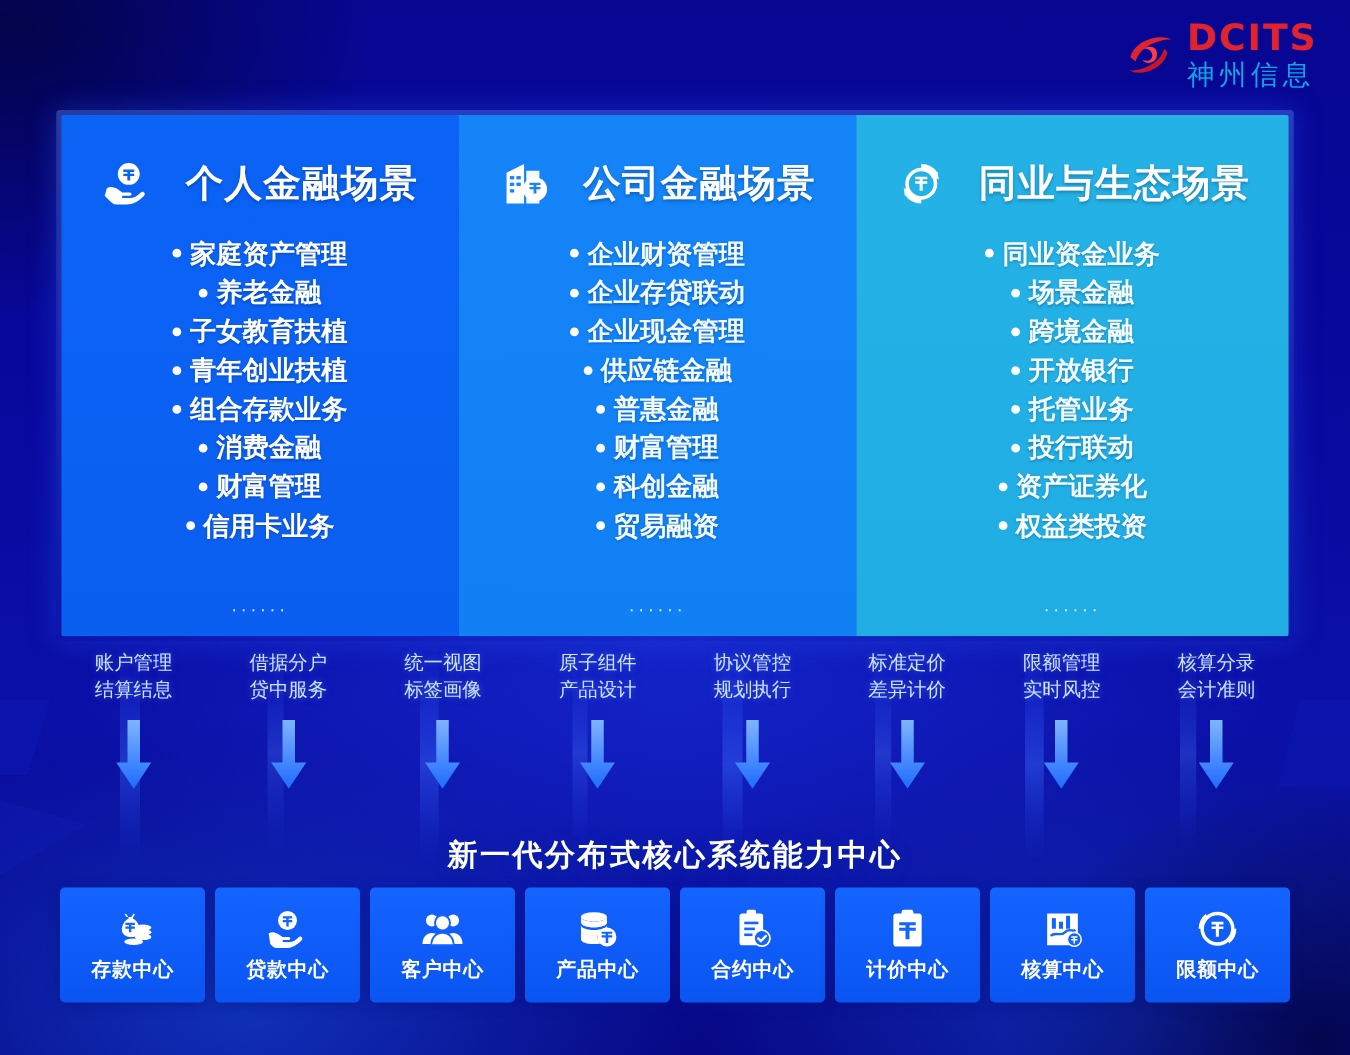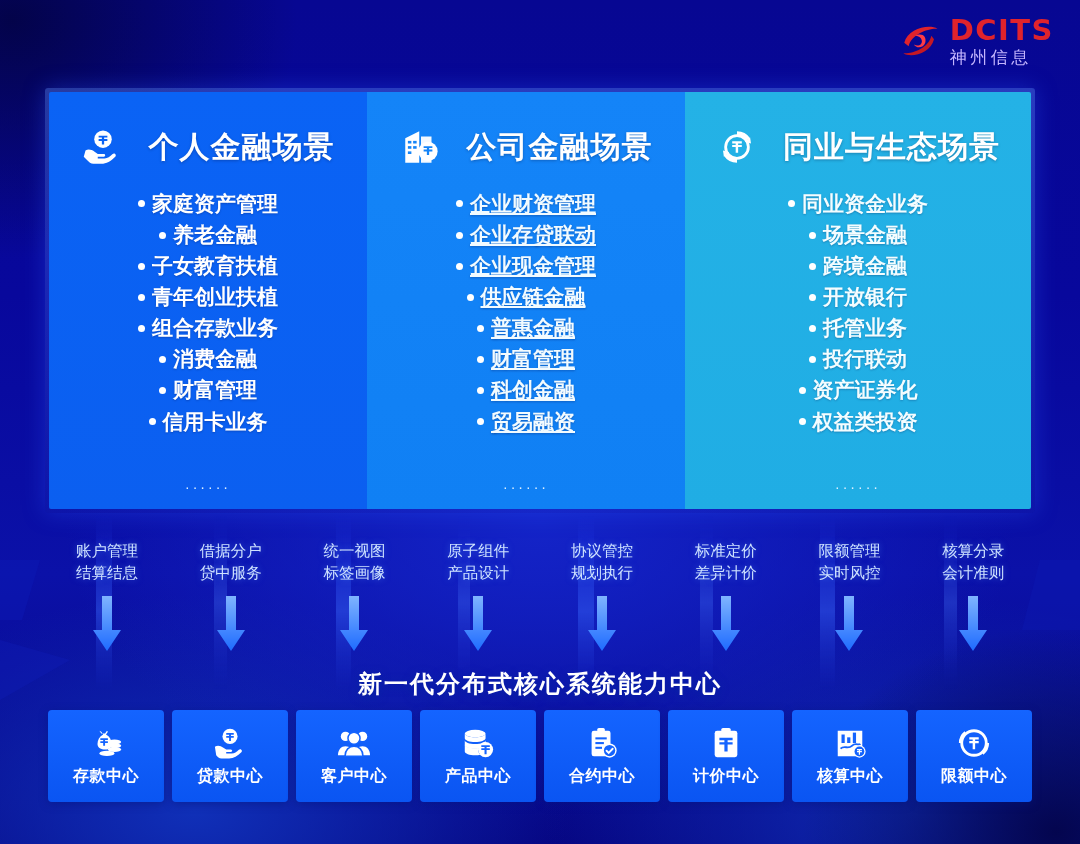--- a/index.html
+++ b/index.html
@@ -29,21 +29,21 @@
   }
 
   
   #logo{ position:absolute; right:26px; top:16px; display:flex; align-items:center; gap:9px; }
   #logo .mark{ width:42px; height:42px; position:relative; flex:none; }
   #logo .txt{ display:flex; flex-direction:column; line-height:1; }
   #logo .txt .en{
     font-size:29px; font-weight:bold; color:#e0232c; letter-spacing:1.5px;
     font-family:"DejaVu Sans",sans-serif;
   }
-  #logo .txt .cn{ font-size:17px; color:#c4b5fd; letter-spacing:3.5px; margin-top:4px; }
+  #logo .txt .cn{ font-size:22px; color:#0ea5e9; letter-spacing:3.5px; margin-top:4px; }
 
   
   #panels-wrap{
     position:absolute; left:45px; top:88px; width:990px; height:425px;
     padding:4px;
     background:linear-gradient(180deg, rgba(90,140,255,.40), rgba(40,70,210,.10));
     border-radius:3px;
     box-shadow:0 0 22px rgba(40,90,255,.35);
   }
   #panels{
@@ -72,26 +72,26 @@
   }
   .panel li .dot{
     display:inline-block; width:7px; height:7px; border-radius:50%;
     background:#fff; vertical-align:middle; margin-right:7px; margin-top:-3px;
   }
   .panel .ellipsis{
     position:absolute; left:0; right:0; bottom:14px;
     text-align:center; color:#dff0ff; font-size:14px; letter-spacing:3px;
   }
   .panel.p1 li, .panel.p1 .panel-head .htitle{ color:#fff; }
-  .panel.p2 li{ color:#f2fbff;text-decoration:underline; }
+  .panel.p2 li{ color:#f2fbff; }
   .panel.p3 li{ color:#f4fdff; }
 
   
   #mid{
-    position:absolute; left:45px; top:540px; width:990px; height:128px;
+    position:absolute; left:45px; top:520px; width:990px; height:128px;
     display:flex;
   }
   .midcol{
     flex:1 1 0; display:flex; flex-direction:column; align-items:center;
   }
   .midcol .lbl{
     text-align:center; color:#cfe2ff; font-size:15.5px; line-height:1.42;
     font-weight:normal; white-space:nowrap; text-shadow:0 0 6px rgba(80,150,255,.5);
   }
   .midcol .arrow{ margin-top:12px; width:30px; height:56px; }

